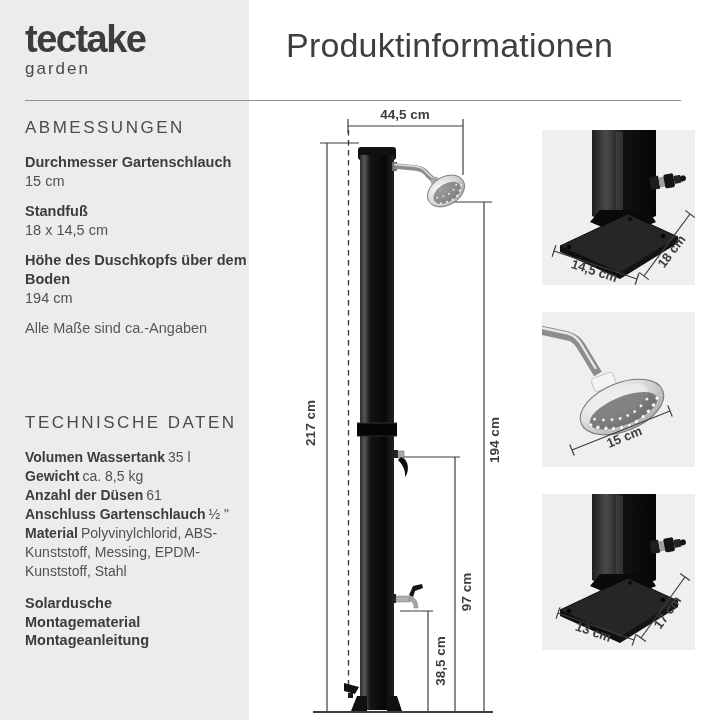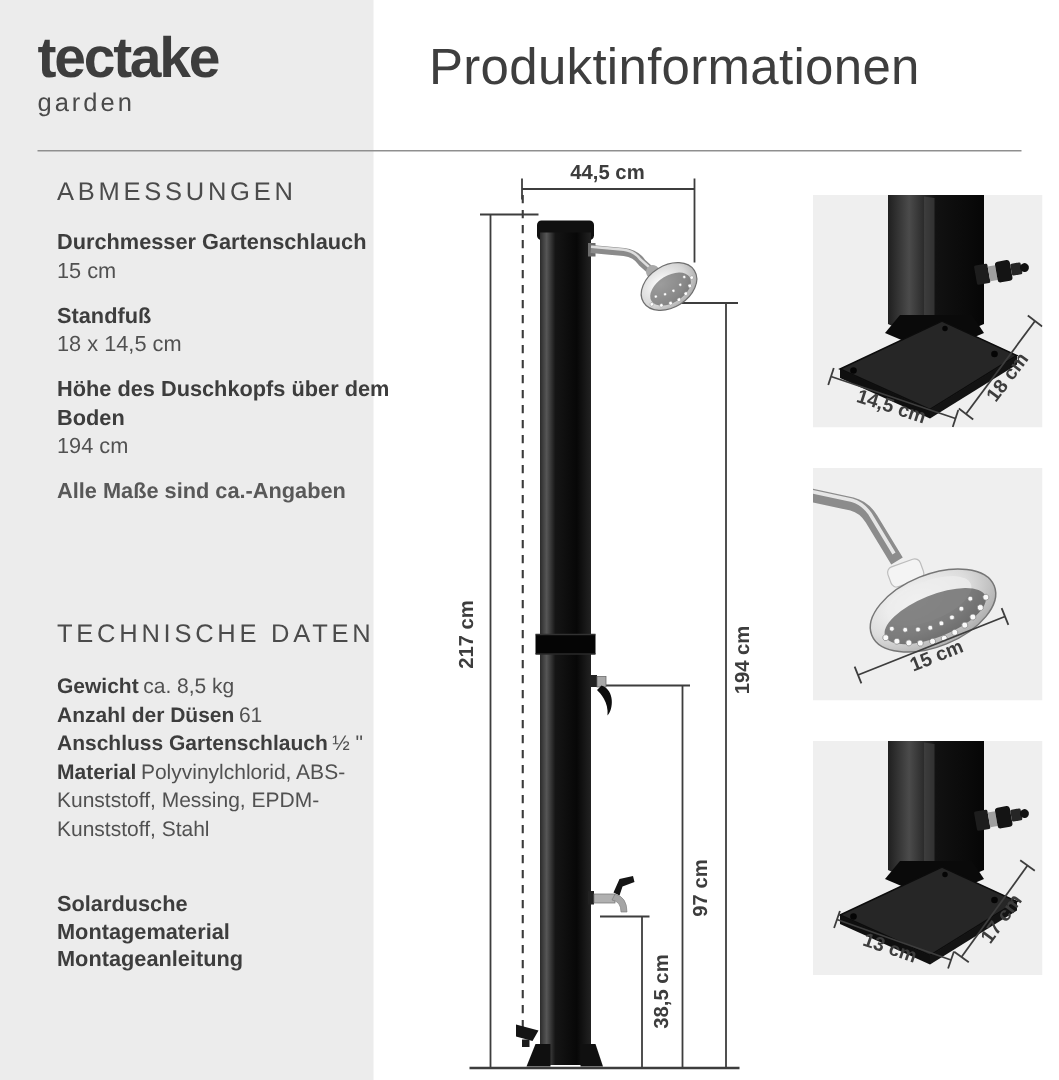--- a/index.html
+++ b/index.html
@@ -7,29 +7,29 @@
     width:706px;height:720px;position:relative;overflow:hidden;
     background:#ffffff;color:#3e3e3e;
     font-family:"Liberation Sans","DejaVu Sans",sans-serif;
   }
   .panel{position:absolute;left:0;top:0;width:249px;height:720px;background:#ECECEC;}
   .logo{position:absolute;left:25px;top:20px;width:170px;text-align:left;}
   .logo-main{font-size:38px;font-weight:bold;letter-spacing:-1.5px;color:#3d3d3d;line-height:1.05;}
   .logo-sub{font-size:17px;letter-spacing:2px;color:#4a4a4a;line-height:1;padding-right:2px;}
   .title{position:absolute;left:286px;top:26px;font-size:34px;font-weight:normal;color:#3e3e3e;letter-spacing:0.2px;white-space:nowrap;}
   .divider{position:absolute;left:25px;top:100px;width:656px;height:1px;background:#8f8f8f;}
-  .sec{position:absolute;left:38px;width:225px;}
+  .sec{position:absolute;left:25px;width:225px;}
   #sec-abmessungen{top:118px;}
   #sec-technische{top:413px;}
   #sec-lieferumfang{top:594px;}
   .sec-h{font-size:17px;font-weight:400;letter-spacing:2.5px;color:#4b4b4b;margin:0 0 15px 0;}
   .item{margin:0 0 11px 0;}
   .item .lab{font-weight:bold;font-size:14.5px;line-height:19px;color:#3d3d3d;}
   .item .val{font-size:14.5px;line-height:19px;color:#515151;}
-  .note{font-size:14.5px;line-height:19px;color:#585858;margin-top:10px;font-weight:bold;}
+  .note{font-size:14.5px;line-height:19px;color:#585858;margin-top:10px;}
   .ti{font-size:14px;line-height:19px;color:#515151;}
   .ti .lab{font-weight:bold;color:#3d3d3d;margin-right:3px;}
   .li{font-size:14.5px;line-height:18.5px;font-weight:bold;color:#3d3d3d;}
   .diagram{position:absolute;left:295px;top:105px;}
   .detail{position:absolute;left:542px;}
   #detail-1{top:130px;}
   #detail-2{top:312px;}
   #detail-3{top:494px;}
   .dim{stroke:#3d3d3d;stroke-width:1.2;fill:none;}
   .dimlabel{font:bold 13.5px "Liberation Sans","DejaVu Sans",sans-serif;fill:#3d3d3d;}
@@ -60,20 +60,21 @@
   </div>
   <div class="item">
     <div class="lab">Höhe des Duschkopfs über dem Boden</div>
     <div class="val">194 cm</div>
   </div>
   <div class="note">Alle Maße sind ca.-Angaben</div>
 </div>
 
 <div class="sec" id="sec-technische">
   <div class="sec-h">TECHNISCHE DATEN</div>
+  <div class="ti"><span class="lab">Volumen Wassertank</span><span>35 l</span></div>
   <div class="ti"><span class="lab">Gewicht</span><span>ca. 8,5 kg</span></div>
   <div class="ti"><span class="lab">Anzahl der Düsen</span><span>61</span></div>
   <div class="ti"><span class="lab">Anschluss Gartenschlauch</span><span>½ "</span></div>
   <div class="ti"><span class="lab">Material</span><span>Polyvinylchlorid, ABS-Kunststoff, Messing, EPDM-Kunststoff, Stahl</span></div>
 </div>
 
 <div class="sec" id="sec-lieferumfang">
   <div class="li">Solardusche</div>
   <div class="li">Montagematerial</div>
   <div class="li">Montageanleitung</div>

